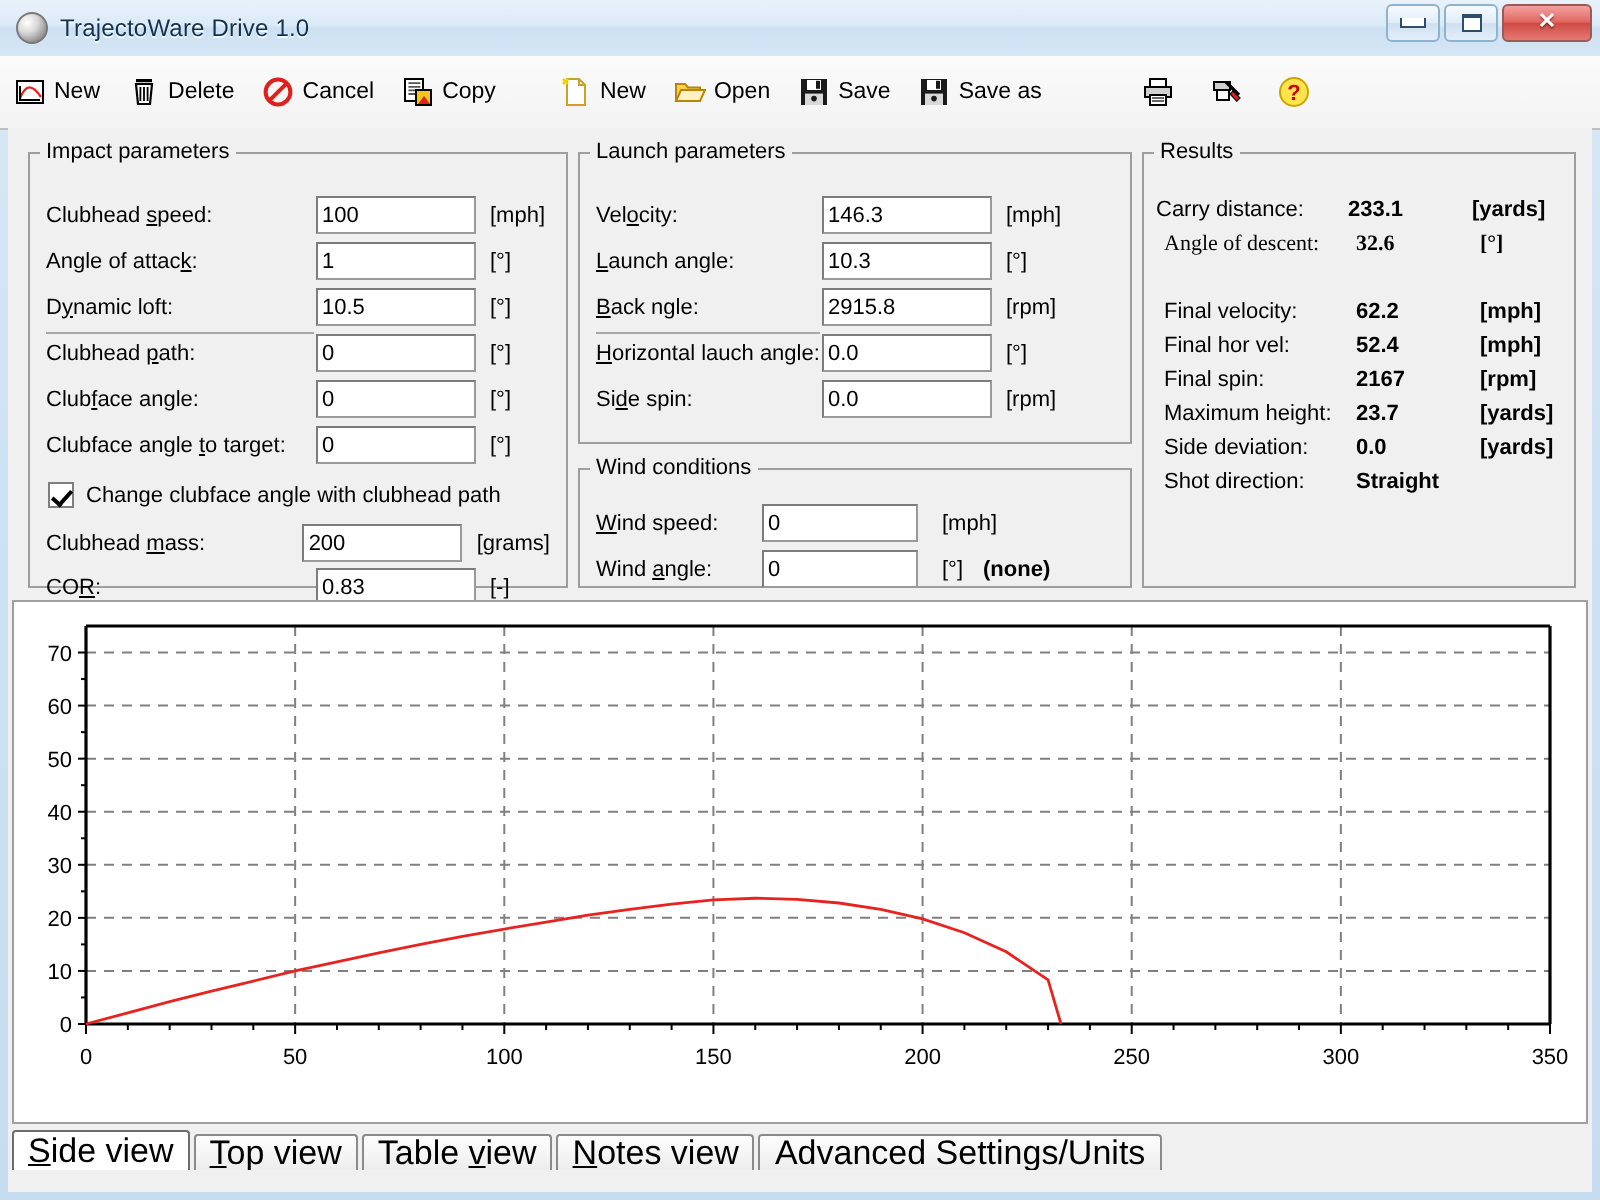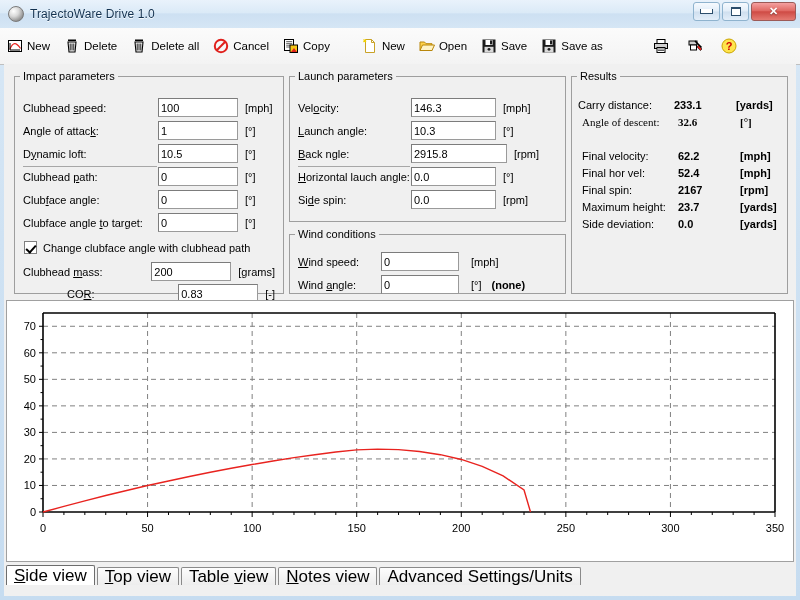--- a/index.html
+++ b/index.html
@@ -178,30 +178,20 @@
       <span class="tb-icon">
         <svg width="16" height="16" viewBox="0 0 16 16">
           <rect x="4" y="1.5" width="8" height="1.6" fill="#000"></rect>
           <path d="M4 4 h8 l-1 10 h-6 z" fill="#fff" stroke="#000" stroke-width="1.1"></path>
           <path d="M6.2 5.5 v7 M8 5.5 v7 M9.8 5.5 v7" stroke="#000" stroke-width="0.9"></path>
         </svg>
       </span>
       <span>Delete</span>
     </div>
 
-    <div class="tb-item">
-      <span class="tb-icon">
-        <svg width="16" height="16" viewBox="0 0 16 16">
-          <rect x="4" y="1.5" width="8" height="1.6" fill="#000"></rect>
-          <path d="M4 4 h8 l-1 10 h-6 z" fill="#fff" stroke="#000" stroke-width="1.1"></path>
-          <path d="M6.2 5.5 v7 M8 5.5 v7 M9.8 5.5 v7" stroke="#000" stroke-width="0.9"></path>
-        </svg>
-      </span>
-      <span>Delete all</span>
-    </div>
 
     <div class="tb-item">
       <span class="tb-icon">
         <svg width="16" height="16" viewBox="0 0 16 16">
           <circle cx="8" cy="8" r="6.2" fill="none" stroke="#e0201c" stroke-width="2"></circle>
           <line x1="3.8" y1="12.2" x2="12.2" y2="3.8" stroke="#e0201c" stroke-width="2"></line>
         </svg>
       </span>
       <span>Cancel</span>
     </div>
@@ -355,21 +345,21 @@
           <span class="lbl">Change clubface angle with clubhead path</span>
         </div>
 
         <div class="row" style="left:8px; top:180px; width:252px;">
           <span class="lbl" style="width:135px;"><span>Clubhead </span><u>m</u><span>ass:</span></span>
           <input class="fld" style="width: 80px;" value="200">
           <span class="unit" style="margin-left:7px;">[grams]</span>
         </div>
 
         <div class="row" style="left:8px; top:202px; width:252px;">
-          <span class="lbl" style="width:135px;margin-left:44px;"><span>CO</span><u>R</u><span>:</span></span>
+          <span class="lbl" style="width:135px;"><span>CO</span><u>R</u><span>:</span></span>
           <input class="fld" style="width: 80px;" value="0.83">
           <span class="unit" style="margin-left:7px;">[-]</span>
         </div>
       </fieldset>
 
       <fieldset class="grp" style="left:283px; top:6px; width:275px; height:150px;">
         <legend>Launch parameters</legend>
 
         <div class="row" style="left:8px; top:16px; width:260px;">
           <span class="lbl" style="width:113px;"><span>Vel</span><u>o</u><span>city:</span></span>
@@ -378,21 +368,21 @@
         </div>
 
         <div class="row" style="left:8px; top:39px; width:260px;">
           <span class="lbl" style="width:113px;"><span></span><u>L</u><span>aunch angle:</span></span>
           <input class="fld" style="width: 85px;" value="10.3">
           <span class="unit" style="margin-left:7px;">[°]</span>
         </div>
 
         <div class="row" style="left:8px; top:62px; width:260px;">
           <span class="lbl" style="width:113px;"><span></span><u>B</u><span>ack ngle:</span></span>
-          <input class="fld" style="width: 96px;" value="2915.8">
+          <input class="fld" style="width: 85px;" value="2915.8">
           <span class="unit" style="margin-left:7px;">[rpm]</span>
         </div>
 
         <div style="position:absolute;left:8px;top:84px;width:112px;height:1px;background:#a7a7a7;"></div>
 
         <div class="row" style="left:8px; top:85px; width:260px;">
           <span class="lbl" style="width:113px;"><span></span><u>H</u><span>orizontal lauch angle:</span></span>
           <input class="fld" style="width: 85px;" value="0.0">
           <span class="unit" style="margin-left:7px;">[°]</span>
         </div>
@@ -451,20 +441,25 @@
         </div>
         <div class="res-row" style="left:10px; top:116px;">
           <span class="res-lbl">Maximum height:</span>
           <span class="res-val">23.7</span>
           <span class="res-unit">[yards]</span>
         </div>
         <div class="res-row" style="left:10px; top:133px;">
           <span class="res-lbl">Side deviation:</span>
           <span class="res-val">0.0</span>
           <span class="res-unit">[yards]</span>
+        </div>
+        <div class="res-row" style="left:10px; top:150px;">
+          <span class="res-lbl">Shot direction:</span>
+          <span class="res-val">Straight</span>
+          <span class="res-unit"></span>
         </div>
       </fieldset>
     </div>
 
     <div class="chartbox">
       <svg id="chart" class="chart-svg" width="786" height="260" viewBox="0 0 786 260">
           <line x1="32" y1="211" x2="36" y2="211" stroke="#000" stroke-width="1"></line>
           <text x="29" y="215" text-anchor="end" font-size="11" font-family="Liberation Sans, sans-serif" fill="#000">0</text>
           <line x1="36" y1="184.46666666666667" x2="768" y2="184.46666666666667" stroke="#808080" stroke-width="1" stroke-dasharray="5,4"></line>
           <line x1="32" y1="184.46666666666667" x2="36" y2="184.46666666666667" stroke="#000" stroke-width="1"></line>

